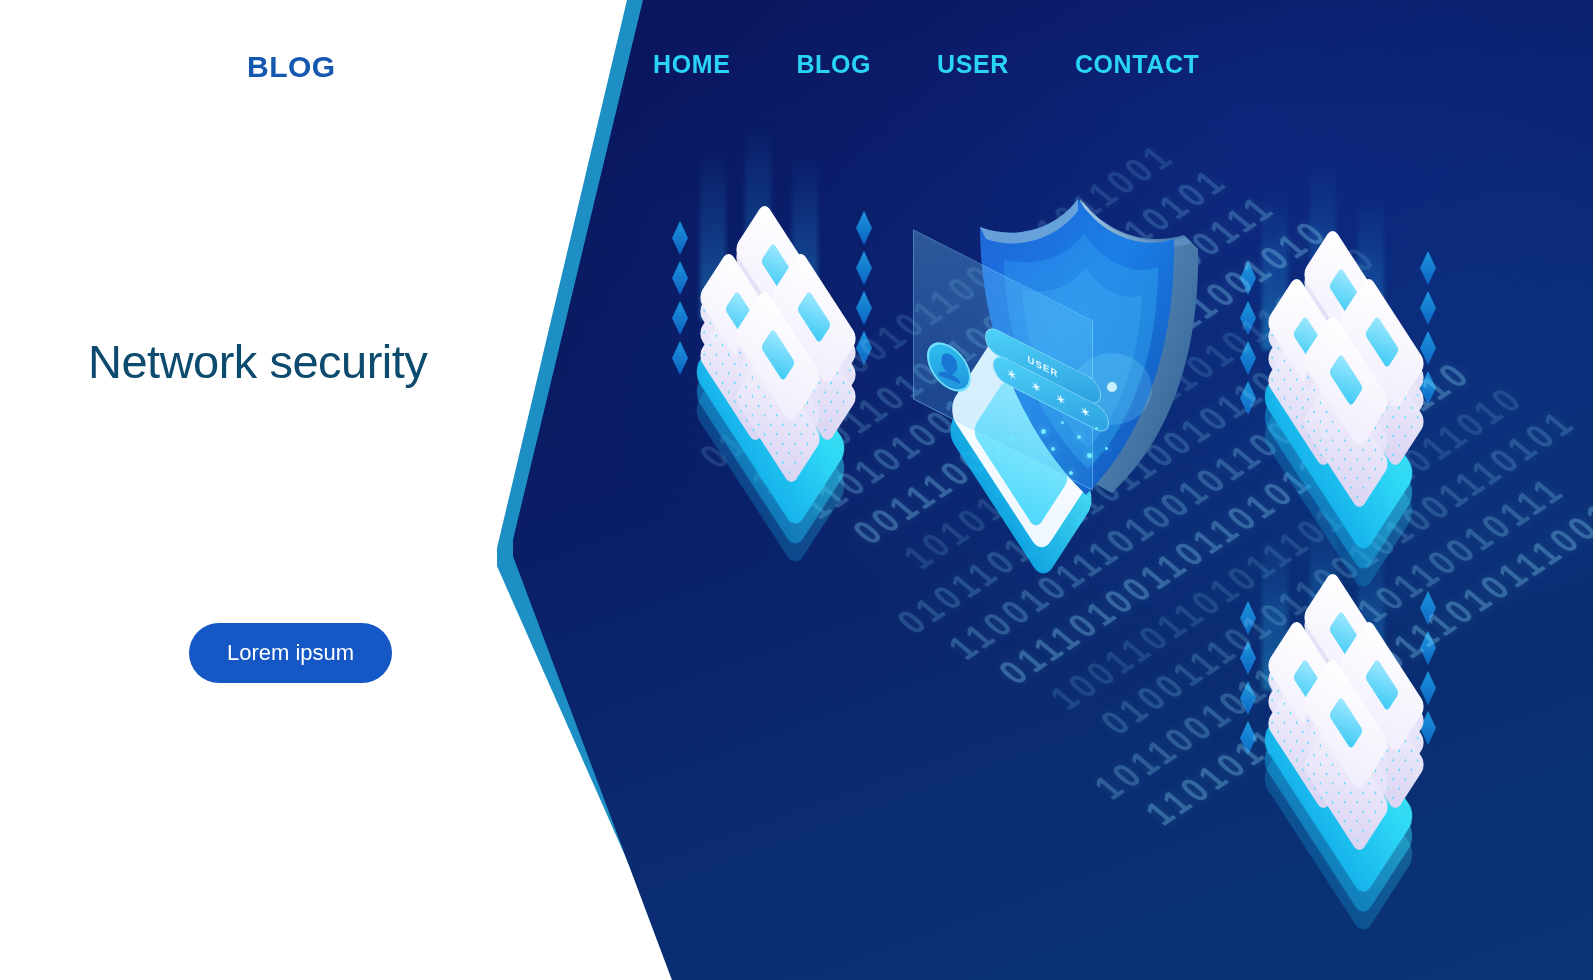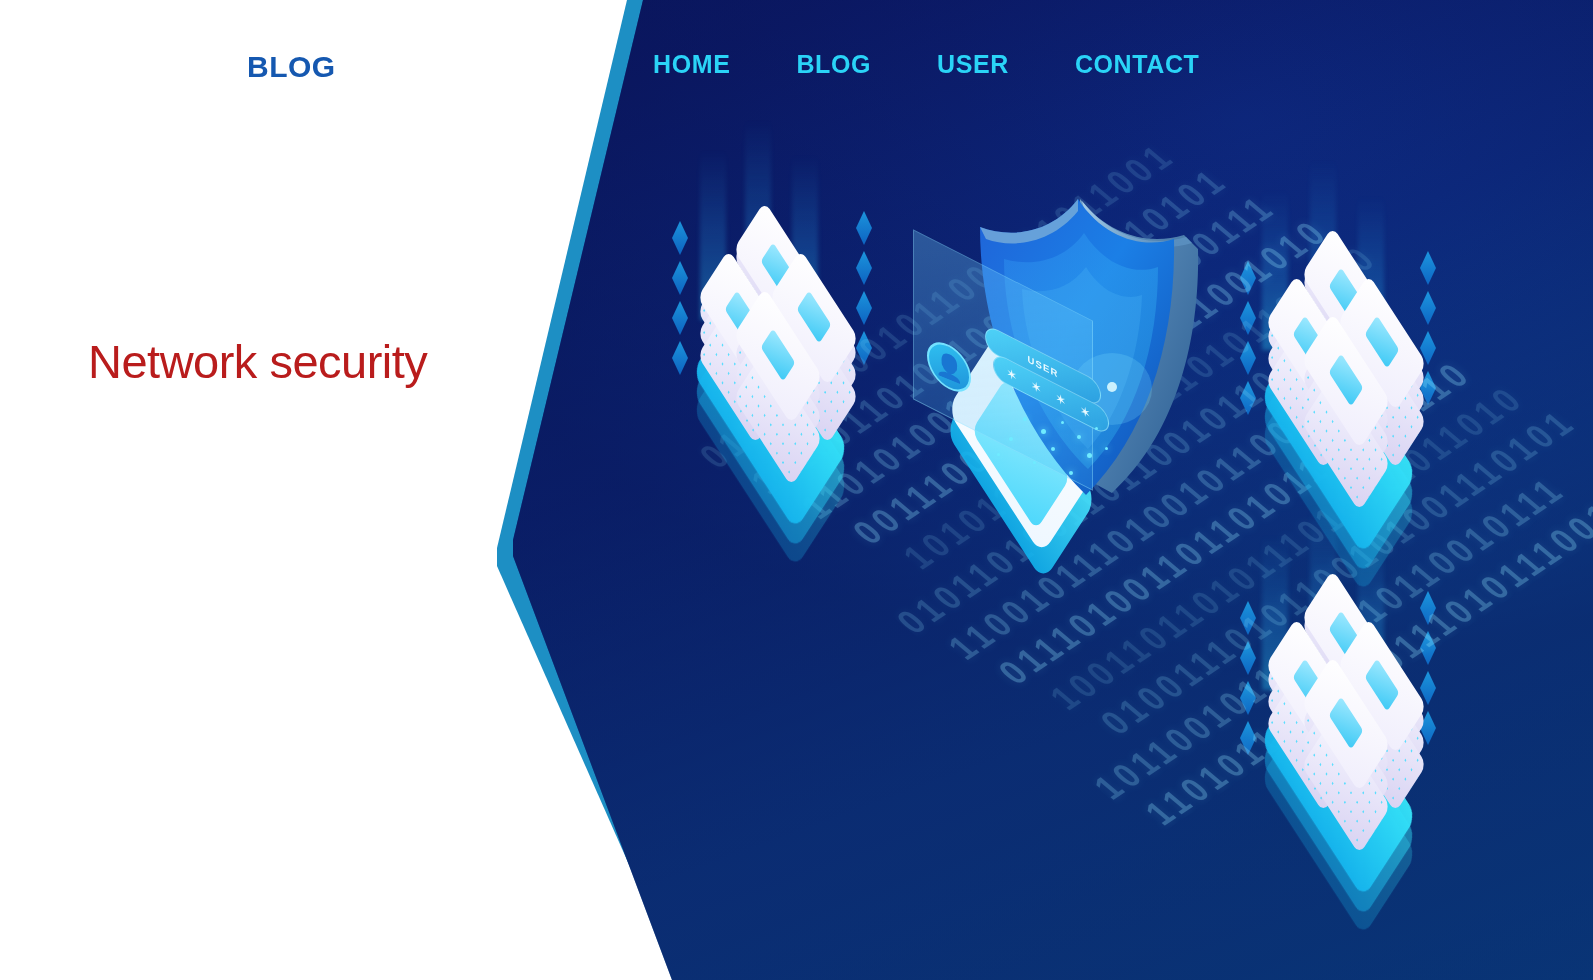--- a/index.html
+++ b/index.html
@@ -67,21 +67,21 @@
   .signin-btn {
     margin-left:24px; background:#ff5cc8; color:#2ad4f7;
     font-size:25px; font-weight:bold; letter-spacing:.6px;
     border:none; border-radius:28px; padding:9px 30px 11px; cursor:pointer;
     white-space:nowrap;
   }
 
   
   .headline {
     position:absolute; left:88px; top:334px;
-    font-size:47px; font-weight:400; color:#b91c1c; letter-spacing:-.5px;
+    font-size:47px; font-weight:400; color:#0c4a6e; letter-spacing:-.5px;
   }
   .body-copy {
     position:absolute; left:74px; top:396px; width:420px;
     font-size:18.5px; line-height:1.42; color:#1f5fa8; font-weight:600;
     text-indent:42px; text-align:left;
   }
   .cta-btn {
     position:absolute; left:189px; top:623px; width:203px; height:60px;
     background:#1557c4; color:#fff; font-size:22px; border:none;
     border-radius:32px; cursor:pointer;
@@ -419,14 +419,15 @@
   <div class="logo">BLOG</div>
 
   <nav class="nav">
     <a class="nav-link" href="#">HOME</a>
     <a class="nav-link" href="#">BLOG</a>
     <a class="nav-link" href="#">USER</a>
     <a class="nav-link" href="#">CONTACT</a>
   </nav>
 
   <h1 class="headline">Network security</h1>
+  <button class="cta-btn">Lorem ipsum</button>
 
 </div>
 
 </body></html>

